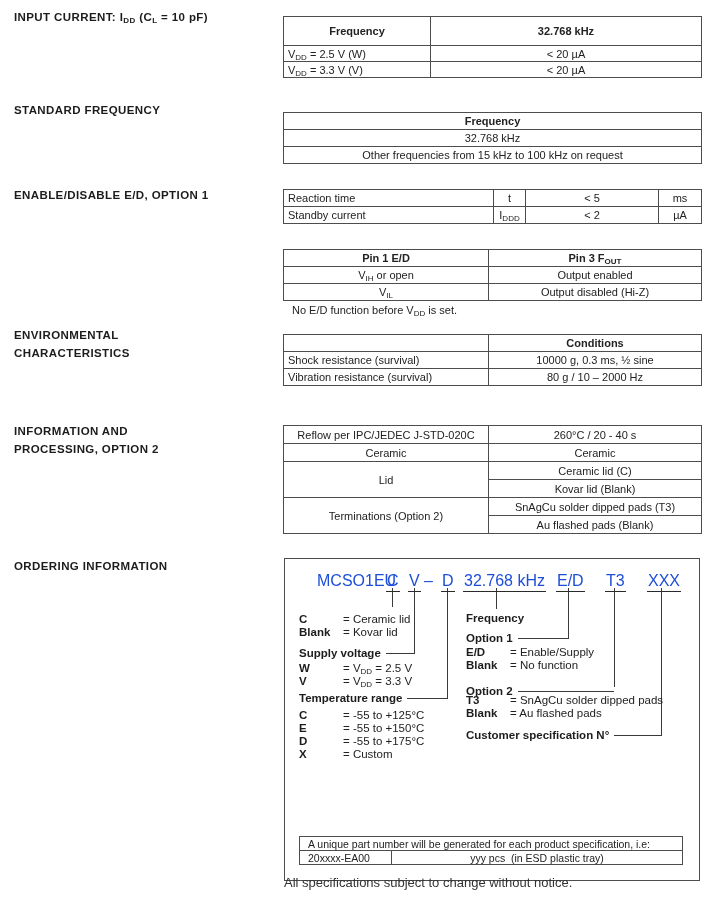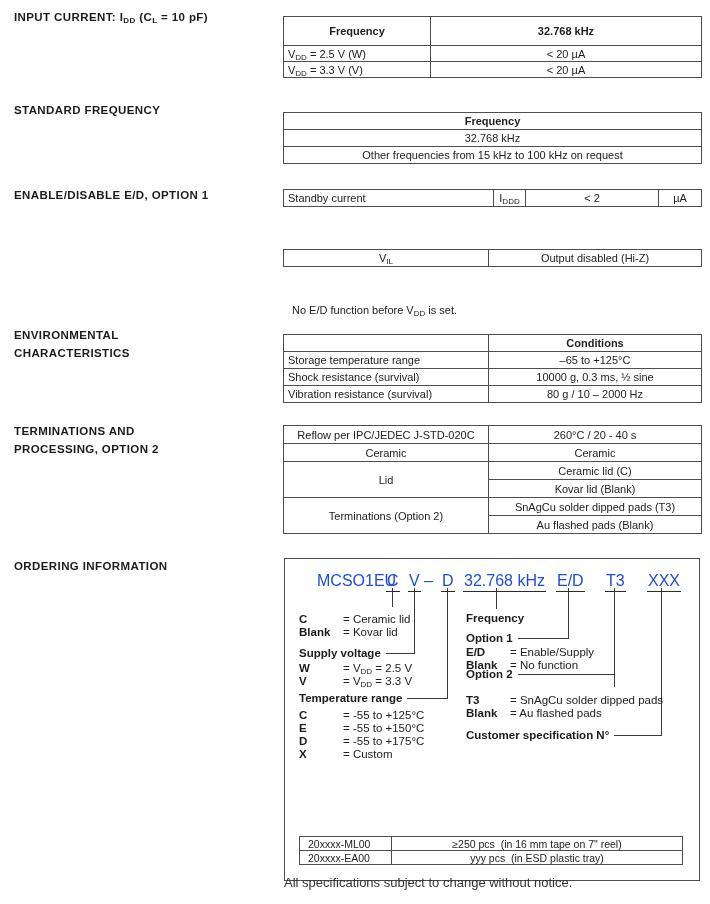--- a/index.html
+++ b/index.html
@@ -89,34 +89,48 @@
   <div class="heading" style="top:189px">ENABLE/DISABLE E/D, OPTION 1</div>
   <table class="tbl" style="left:283px;top:189px;width:419px">
     <colgroup>
         <col style="width:210px">
         <col style="width:32px">
         <col style="width:133px">
         <col>
       </colgroup>
     <tbody>
     <tr class="h17">
+      <td class="left">Reaction time</td>
+      <td>t</td>
+      <td>&lt; 5</td>
+      <td>ms</td>
+    </tr>
+    <tr class="h17">
       <td class="left">Standby current</td>
       <td>I<sub>DDD</sub></td>
       <td>&lt; 2</td>
       <td>µA</td>
     </tr>
   </tbody>
     </table>
 
   <table class="tbl" style="left:283px;top:249px;width:419px">
     <colgroup>
         <col style="width:205px">
         <col>
       </colgroup>
     <tbody>
+        <tr class="h17">
+      <th>Pin 1 E/D</th>
+      <th>Pin 3 F<sub>OUT</sub></th>
+    </tr>
+    <tr class="h17">
+      <td>V<sub>IH</sub> or open</td>
+      <td>Output enabled</td>
+    </tr>
     <tr class="h17">
       <td>V<sub>IL</sub></td>
       <td>Output disabled (Hi-Z)</td>
     </tr>
   </tbody>
     </table>
   <div class="note" style="left:285px;top:304px">No E/D function before V<sub>DD</sub> is set.</div>
 
   <div class="heading" style="top:329px">ENVIRONMENTAL</div>
   <div class="heading" style="top:347px">CHARACTERISTICS</div>
@@ -124,35 +138,31 @@
     <colgroup>
         <col style="width:205px">
         <col>
       </colgroup>
     <tbody>
         <tr class="h17">
       <th></th>
       <th>Conditions</th>
     </tr>
     <tr class="h17">
-      <td class="left">Storage temperature range</td>
-      <td>–65 to +125°C</td>
-    </tr>
-    <tr class="h17">
       <td class="left">Shock resistance (survival)</td>
       <td>10000 g, 0.3 ms, ½ sine</td>
     </tr>
     <tr class="h17">
       <td class="left">Vibration resistance (survival)</td>
       <td>80 g / 10 – 2000 Hz</td>
     </tr>
   </tbody>
     </table>
 
-  <div class="heading" style="top:425px">TERMINATIONS AND</div>
+  <div class="heading" style="top:425px">INFORMATION AND</div>
   <div class="heading" style="top:443px">PROCESSING, OPTION 2</div>
   <table class="tbl" style="left:283px;top:425px;width:419px">
     <colgroup>
         <col style="width:205px">
         <col>
       </colgroup>
     <tbody>
         <tr class="h18">
       <td>Reflow per IPC/JEDEC J-STD-020C</td>
       <td>260°C / 20 - 40 s</td>
@@ -256,21 +266,21 @@
     </div>
     <div class="kv rcol" style="left:181px;top:87px">
       <b class="k">E/D</b>
       <span class="v">= Enable/Supply</span>
     </div>
     <div class="kv rcol" style="left:181px;top:100px">
       <b class="k">Blank</b>
       <span class="v">= No function</span>
     </div>
 
-    <div class="ltitle" style="left:181px;top:108px;width:148px">
+    <div class="ltitle" style="left:181px;top:125px;width:148px">
       <span>Option 2</span>
       <span class="lead"></span>
     </div>
     <div class="kv rcol" style="left:181px;top:135px">
       <b class="k">T3</b>
       <span class="v">= SnAgCu solder dipped pads</span>
     </div>
     <div class="kv rcol" style="left:181px;top:148px">
       <b class="k">Blank</b>
       <span class="v">= Au flashed pads</span>
@@ -280,23 +290,22 @@
       <span>Customer specification N°</span>
       <span class="lead"></span>
     </div>
 
     <table class="tbl" style="left:14px;top:277px;width:384px">
       <colgroup>
           <col style="width:92px">
           <col>
         </colgroup>
       <tbody>
-      <tr class="h14">
-        <td class="left" style="padding-left:8px">20xxxx-ML00</td>
-        <td class="ws">≥250 pcs  (in 16 mm tape on 7" reel)</td>
+          <tr class="h14">
+        <td colspan="2" class="left" style="padding-left:8px">A unique part number will be generated for each product specification, i.e:</td>
       </tr>
       <tr class="h14">
         <td class="left" style="padding-left:8px">20xxxx-EA00</td>
         <td class="ws">yyy pcs  (in ESD plastic tray)</td>
       </tr>
     </tbody>
       </table>
   </div>
 
   <div class="footer">All specifications subject to change without notice.</div>

